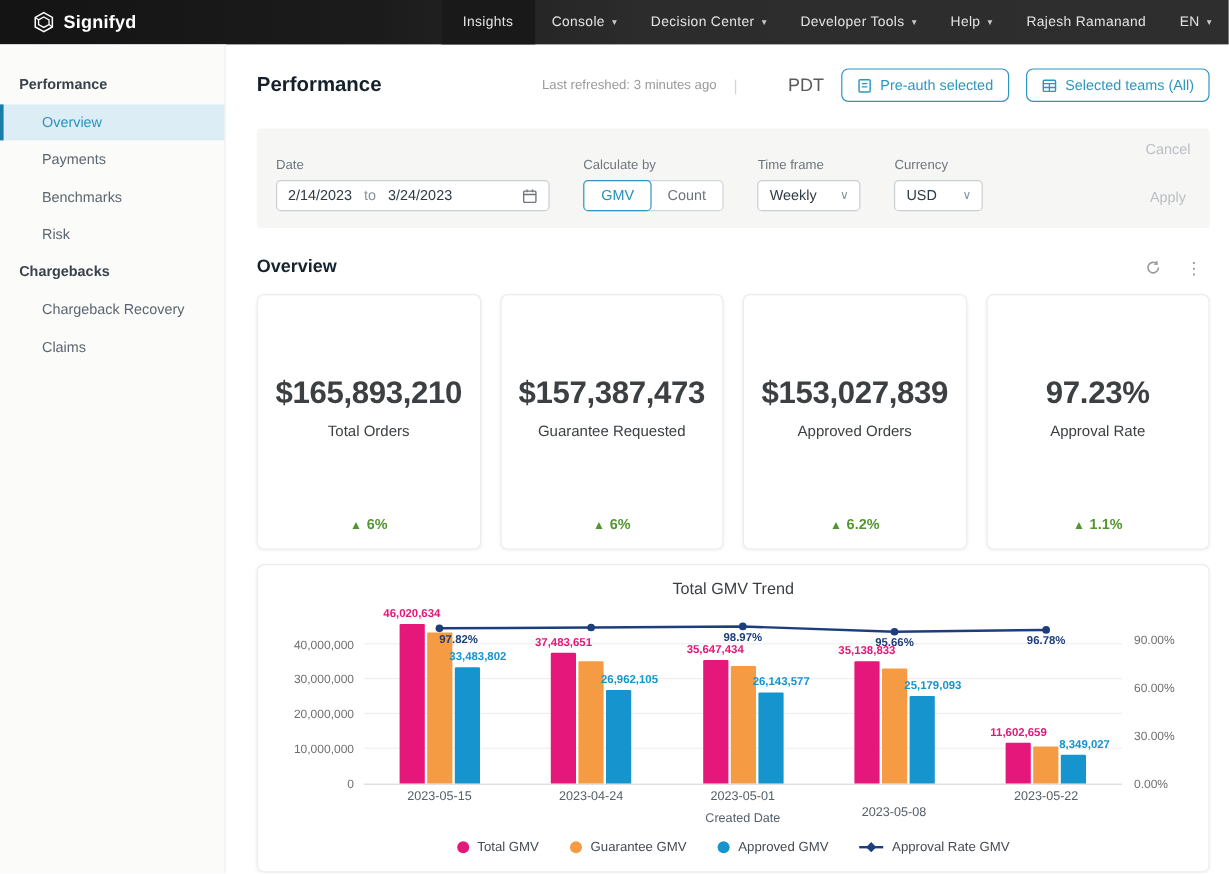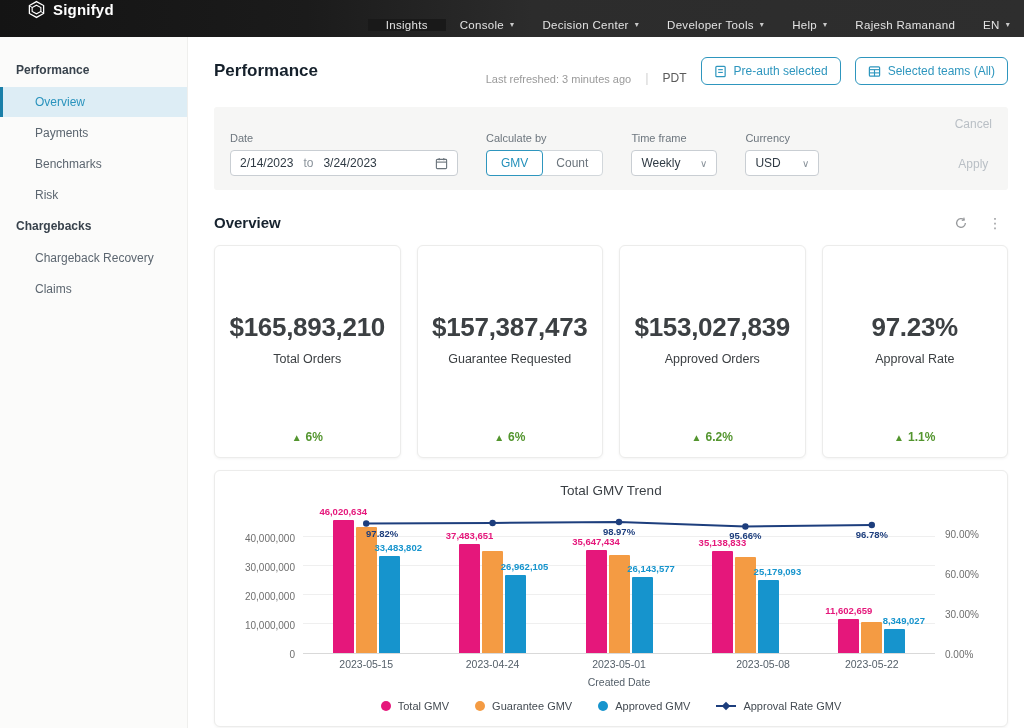--- a/index.html
+++ b/index.html
@@ -1,21 +1,21 @@
 <!DOCTYPE html>
 <html><head>
 <meta charset="utf-8">
 <style>
   * { margin:0; padding:0; box-sizing:border-box; }
   html,body { width:1024px; height:728px; overflow:hidden; background:#fff;
     font-family:"Liberation Sans", sans-serif; }
 
   
   .topbar { height:37px; display:flex; align-items:stretch;
-    background:linear-gradient(90deg,#141414 0%,#1b1b1b 30%,#2c2c2c 52%,#2e2e2e 100%);flex-direction:column; }
+    background:linear-gradient(90deg,#141414 0%,#1b1b1b 30%,#2c2c2c 52%,#2e2e2e 100%); }
   .brand { display:flex; align-items:center; gap:7px; padding-left:27px; }
   .brand-text { color:#fff; font-size:15px; font-weight:bold; letter-spacing:.2px; }
   .nav-items { margin-left:auto; display:flex; align-items:stretch; }
   .nav-item { display:flex; align-items:center; gap:6px; padding:0 14px;
     color:#e3e3e3; font-size:11.5px; letter-spacing:.3px; cursor:pointer; white-space:nowrap; }
   .nav-item.active { background:#191919; padding:0 18px; }
   .caret { color:#c9c9c9; font-size:8px; line-height:1; }
 
   
   .shell { display:flex; height:691px; }
@@ -23,24 +23,24 @@
   .side-section { font-size:12px; color:#38424c; padding:8px 16px 9px; font-weight:bold; }
   .side-item { font-size:12px; color:#5c6670; padding:8px 16px 8px 32px; cursor:pointer;
     border-left:3px solid transparent; margin:1px 0; }
   .side-item.active { background:#ddedf5; color:#2a93bd; border-left:3px solid #1a7fa8; }
 
   .main { flex:1; padding:20px 16px 0 26px; overflow:hidden; }
 
   
   .page-header { display:flex; align-items:center; }
   .page-title { font-size:17px; font-weight:bold; color:#15202b; }
-  .header-right { margin-left:auto; display:flex; align-items:flex-end; gap:14px; }
+  .header-right { margin-left:auto; display:flex; align-items:center; gap:14px; }
   .refreshed { color:#9a9a9a; font-size:11px; }
   .hdr-sep { color:#d4d4d4; font-size:13px; }
-  .tz { color:#5a5a5a; font-size:12px; }
+  .tz { color:#5a5a5a; font-size:15px;margin-left:28px; }
   .outline-btn { display:flex; align-items:center; gap:7px; border:1px solid #2e96be; color:#2e96be;
     background:#fff; border-radius:6px; padding:6px 12px; font-size:12px; cursor:pointer; white-space:nowrap; }
 
   
   .filterbar { margin-top:22px; background:#f6f6f5; border-radius:3px; padding:10px 16px 14px;
     display:flex; align-items:flex-end; gap:28px; }
   .fgroup { display:flex; flex-direction:column; gap:6px; }
   .flabel { font-size:11px; color:#6d767e; }
   .date-box { display:flex; align-items:center; gap:10px; background:#fff; border:1px solid #c9ced3;
     border-radius:4px; height:26px; padding:0 9px; width:228px; font-size:12px; color:#2f3a44; }
@@ -318,21 +318,21 @@
                 <circle cx="189.6" cy="18.933333333333337" r="3.2" fill="#1d3e7d"></circle>
                 <circle cx="316" cy="18.04000000000002" r="3.2" fill="#1d3e7d"></circle>
                 <circle cx="442.4" cy="22.453333333333347" r="3.2" fill="#1d3e7d"></circle>
                 <circle cx="568.8" cy="20.960000000000008" r="3.2" fill="#1d3e7d"></circle>
               </svg>
             </div>
           <div class="x-labels" id="x-labels">
               <span style="left: 63.2px;">2023-05-15</span>
               <span style="left: 189.6px;">2023-04-24</span>
               <span style="left: 316px;">2023-05-01</span>
-              <span style="left: 460px;">2023-05-08</span>
+              <span style="left: 442px; margin-top: 13px;">2023-05-08</span>
               <span style="left: 568.8px;">2023-05-22</span>
             </div>
           <div class="x-axis-title">Created Date</div>
         </div>
         <div class="y-axis right" id="y-right">
             <span class="ytick" style="bottom: 120px;">90.00%</span>
             <span class="ytick" style="bottom: 80px;">60.00%</span>
             <span class="ytick" style="bottom: 40px;">30.00%</span>
             <span class="ytick" style="bottom: 0px;">0.00%</span>
           </div>

